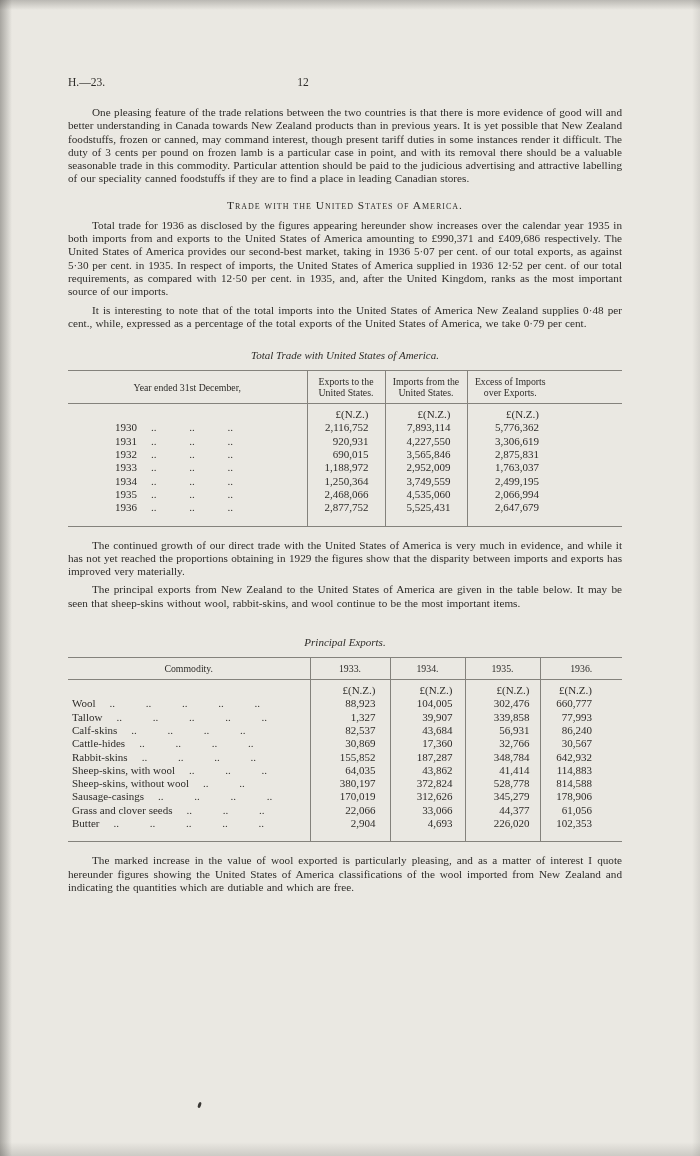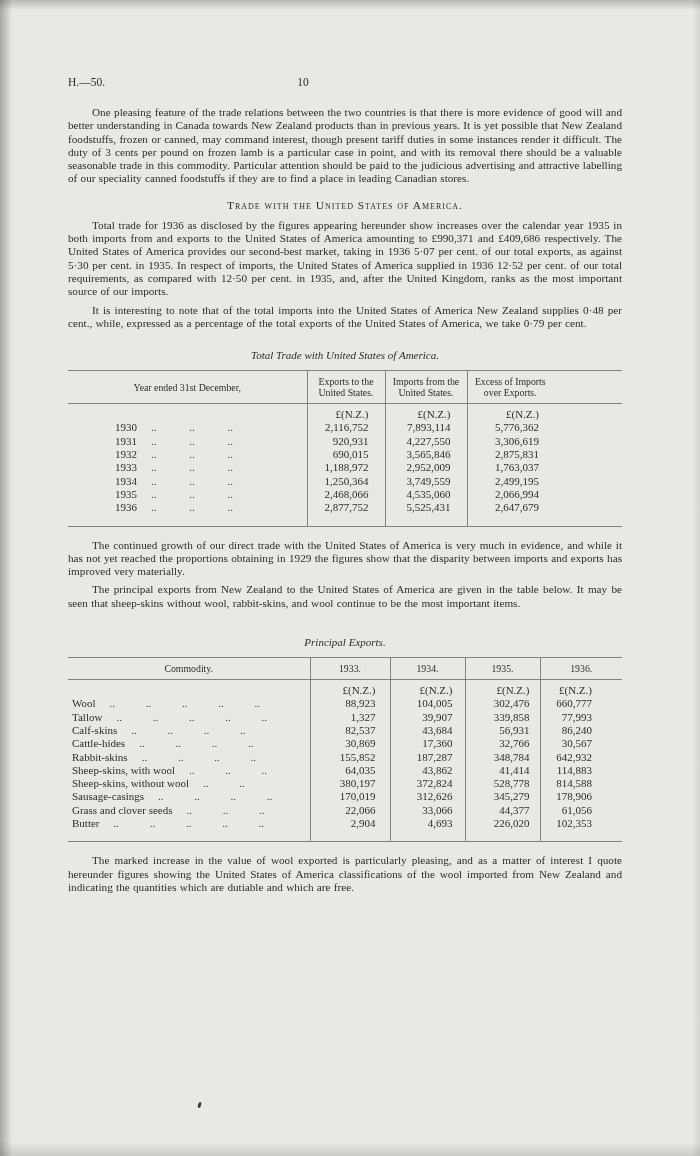--- a/index.html
+++ b/index.html
@@ -82,22 +82,22 @@
     position:absolute;left:198px;top:1102px;width:3px;height:6px;
     background:#3a3835;border-radius:60% 40% 50% 50%;transform:rotate(18deg);
   }
 </style>
 </head>
 <body>
 
 <div class="page">
 
   <div class="page-header">
-    <span class="doc-ref">H.—50.</span>
-    <span class="page-num">10</span>
+    <span class="doc-ref">H.—23.</span>
+    <span class="page-num">12</span>
   </div>
 
   <p class="para">One pleasing feature of the trade relations between the two countries is that there is more evidence of good will and better understanding in Canada towards New Zealand products than in previous years. It is yet possible that New Zealand foodstuffs, frozen or canned, may command interest, though present tariff duties in some instances render it difficult. The duty of 3 cents per pound on frozen lamb is a particular case in point, and with its removal there should be a valuable seasonable trade in this commodity. Particular attention should be paid to the judicious advertising and attractive labelling of our speciality canned foodstuffs if they are to find a place in leading Canadian stores.</p>
 
   <h3 class="section-heading">Trade with the United States of America.</h3>
 
   <p class="para">Total trade for 1936 as disclosed by the figures appearing hereunder show increases over the calendar year 1935 in both imports from and exports to the United States of America amounting to £990,371 and £409,686 respectively. The United States of America provides our second-best market, taking in 1936 5·07 per cent. of our total exports, as against 5·30 per cent. in 1935. In respect of imports, the United States of America supplied in 1936 12·52 per cent. of our total requirements, as compared with 12·50 per cent. in 1935, and, after the United Kingdom, ranks as the most important source of our imports.</p>
   <p class="para">It is interesting to note that of the total imports into the United States of America New Zealand supplies 0·48 per cent., while, expressed as a percentage of the total exports of the United States of America, we take 0·79 per cent.</p>
 
   <div class="table-title">Total Trade with United States of America.</div>

